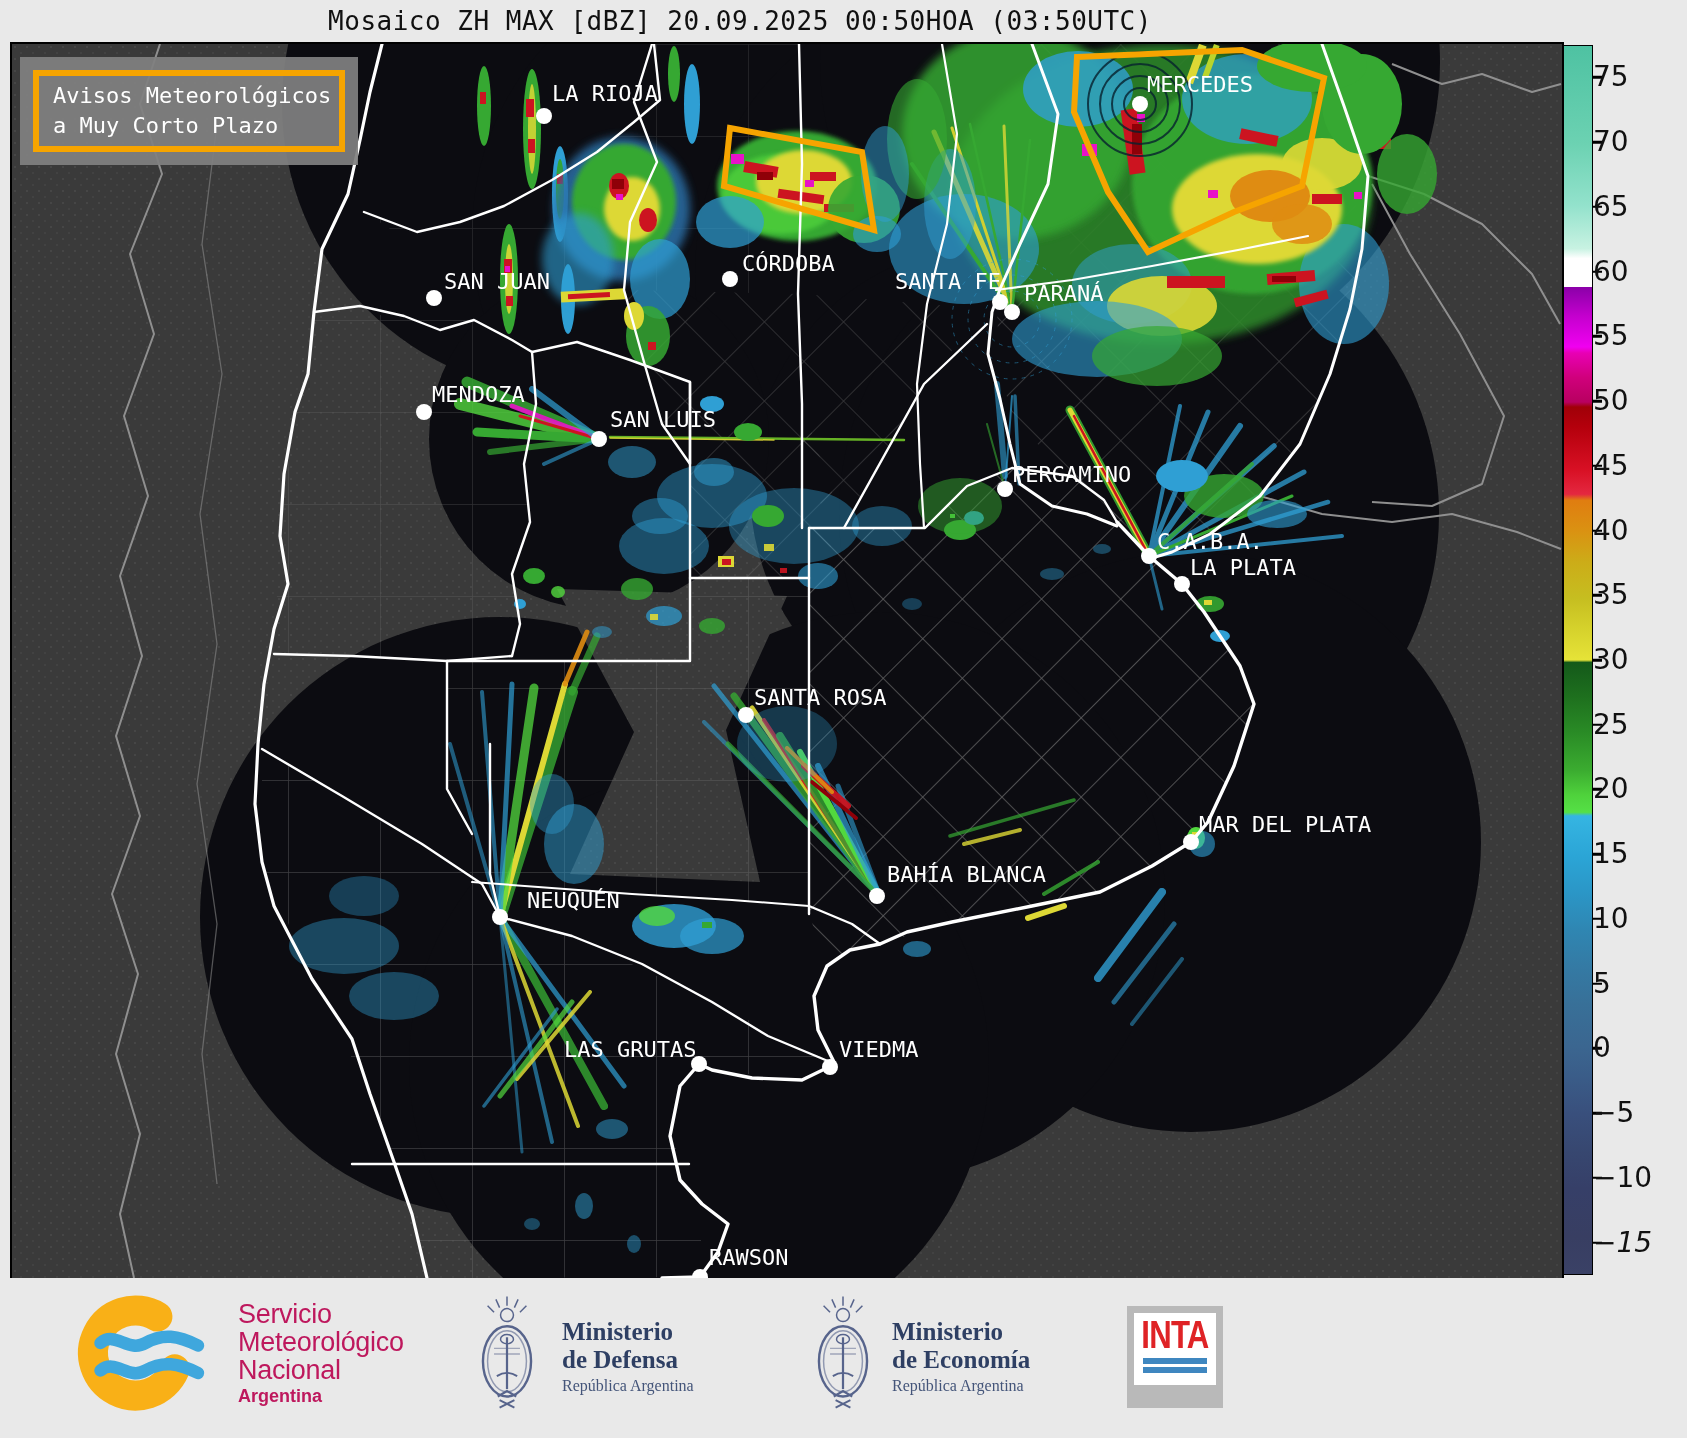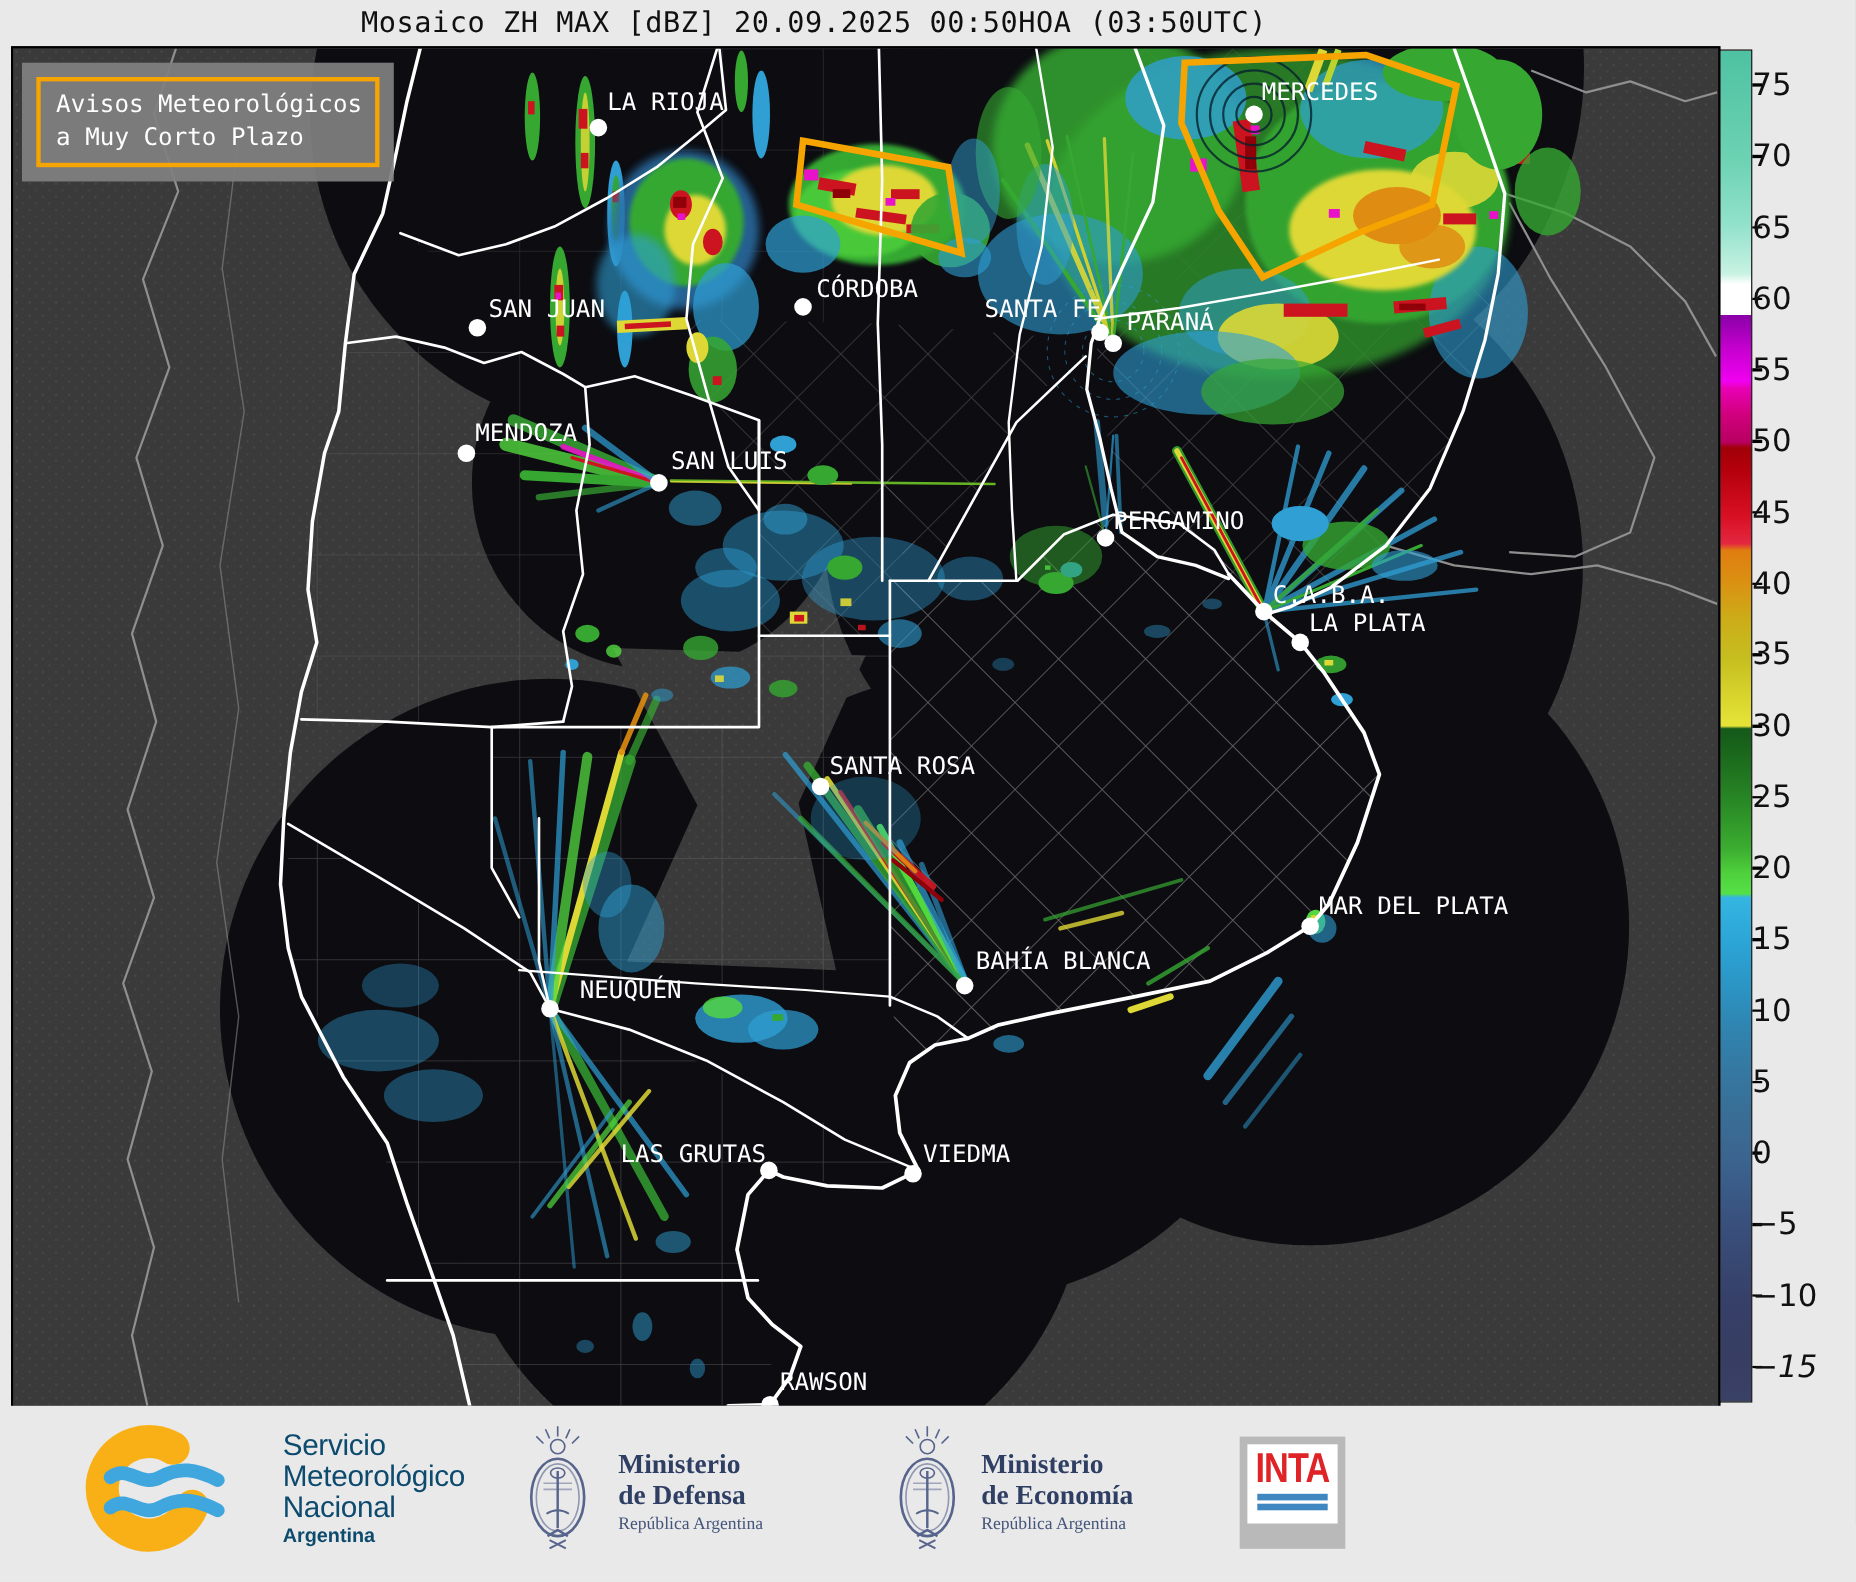--- a/index.html
+++ b/index.html
@@ -10,31 +10,31 @@
   .map{position:absolute;left:10px;top:42px;width:1550px;height:1234px;background:#3a3a3a;
        border:2px solid #000;box-sizing:content-box;overflow:hidden;}
   .map svg{position:absolute;left:0;top:0;}
   
   .city{position:absolute;width:0;height:0;}
   .city .dot{position:absolute;left:-8px;top:-8px;width:16px;height:16px;border-radius:50%;background:#fff;}
   .city .clbl{position:absolute;transform:translateY(-50%);white-space:pre;
          font:22px/1 "DejaVu Sans Mono",monospace;font-weight:400;color:#fff;}
   
   .warnbox{position:absolute;left:8px;top:13px;width:338px;height:108px;background:rgba(128,128,128,.93);}
-  .warnbox-frame{position:absolute;left:13px;top:13px;right:13px;bottom:13px;border:4px solid #eab308;
+  .warnbox-frame{position:absolute;left:13px;top:13px;right:13px;bottom:13px;border:6px solid #eab308;
          display:flex;flex-direction:column;justify-content:center;padding-left:14px;}
   .warnbox-frame div{font:22px/30px "DejaVu Sans Mono",monospace;color:#fff;white-space:pre;}
   
   .cbar{position:absolute;left:1563px;top:45px;width:130px;height:1230px;}
   .cbar-bar{position:absolute;left:0;top:0;width:30px;height:100%;border:1.5px solid #000;box-sizing:border-box;}
   .cb-tick{position:absolute;left:30px;width:9px;height:2.5px;background:#000;transform:translateY(-50%);}
   .cb-lbl{position:absolute;left:30px;transform:translateY(-50%);font:28px/1 "DejaVu Sans",sans-serif;color:#111;}
   
   .footer{position:absolute;left:0;top:1278px;width:1687px;height:160px;background:#e9e9e9;}
-  .smn-text{position:absolute;left:238px;top:22px;color:#0c4a6e;margin-left:19px;}
+  .smn-text{position:absolute;left:238px;top:22px;color:#be185d;}
   .smn-text .l{font:500 27px/28px "Liberation Sans",sans-serif;letter-spacing:-.3px;}
   .smn-text .s{font:700 18px/24px "Liberation Sans",sans-serif;}
   .min-text{position:absolute;top:40px;color:#2e3f63;}
   .min-text .b{font:700 25px/28px "Liberation Serif",serif;}
   .min-text .r{font:400 16px/24px "Liberation Serif",serif;color:#44557a;}
   .inta{position:absolute;left:1127px;top:28px;width:96px;height:102px;background:#b9b9b9;}
   .inta-in{position:absolute;left:7px;top:7px;width:82px;height:72px;background:#fff;display:flex;flex-direction:column;align-items:center;}
   .inta-word{font:900 38px/40px "Liberation Sans",sans-serif;color:#df2326;transform:scaleX(.82);letter-spacing:-1px;margin-top:2px;}
   .inta-bar{width:64px;height:6px;background:#3f87c0;margin-top:3px;}
 </style>

